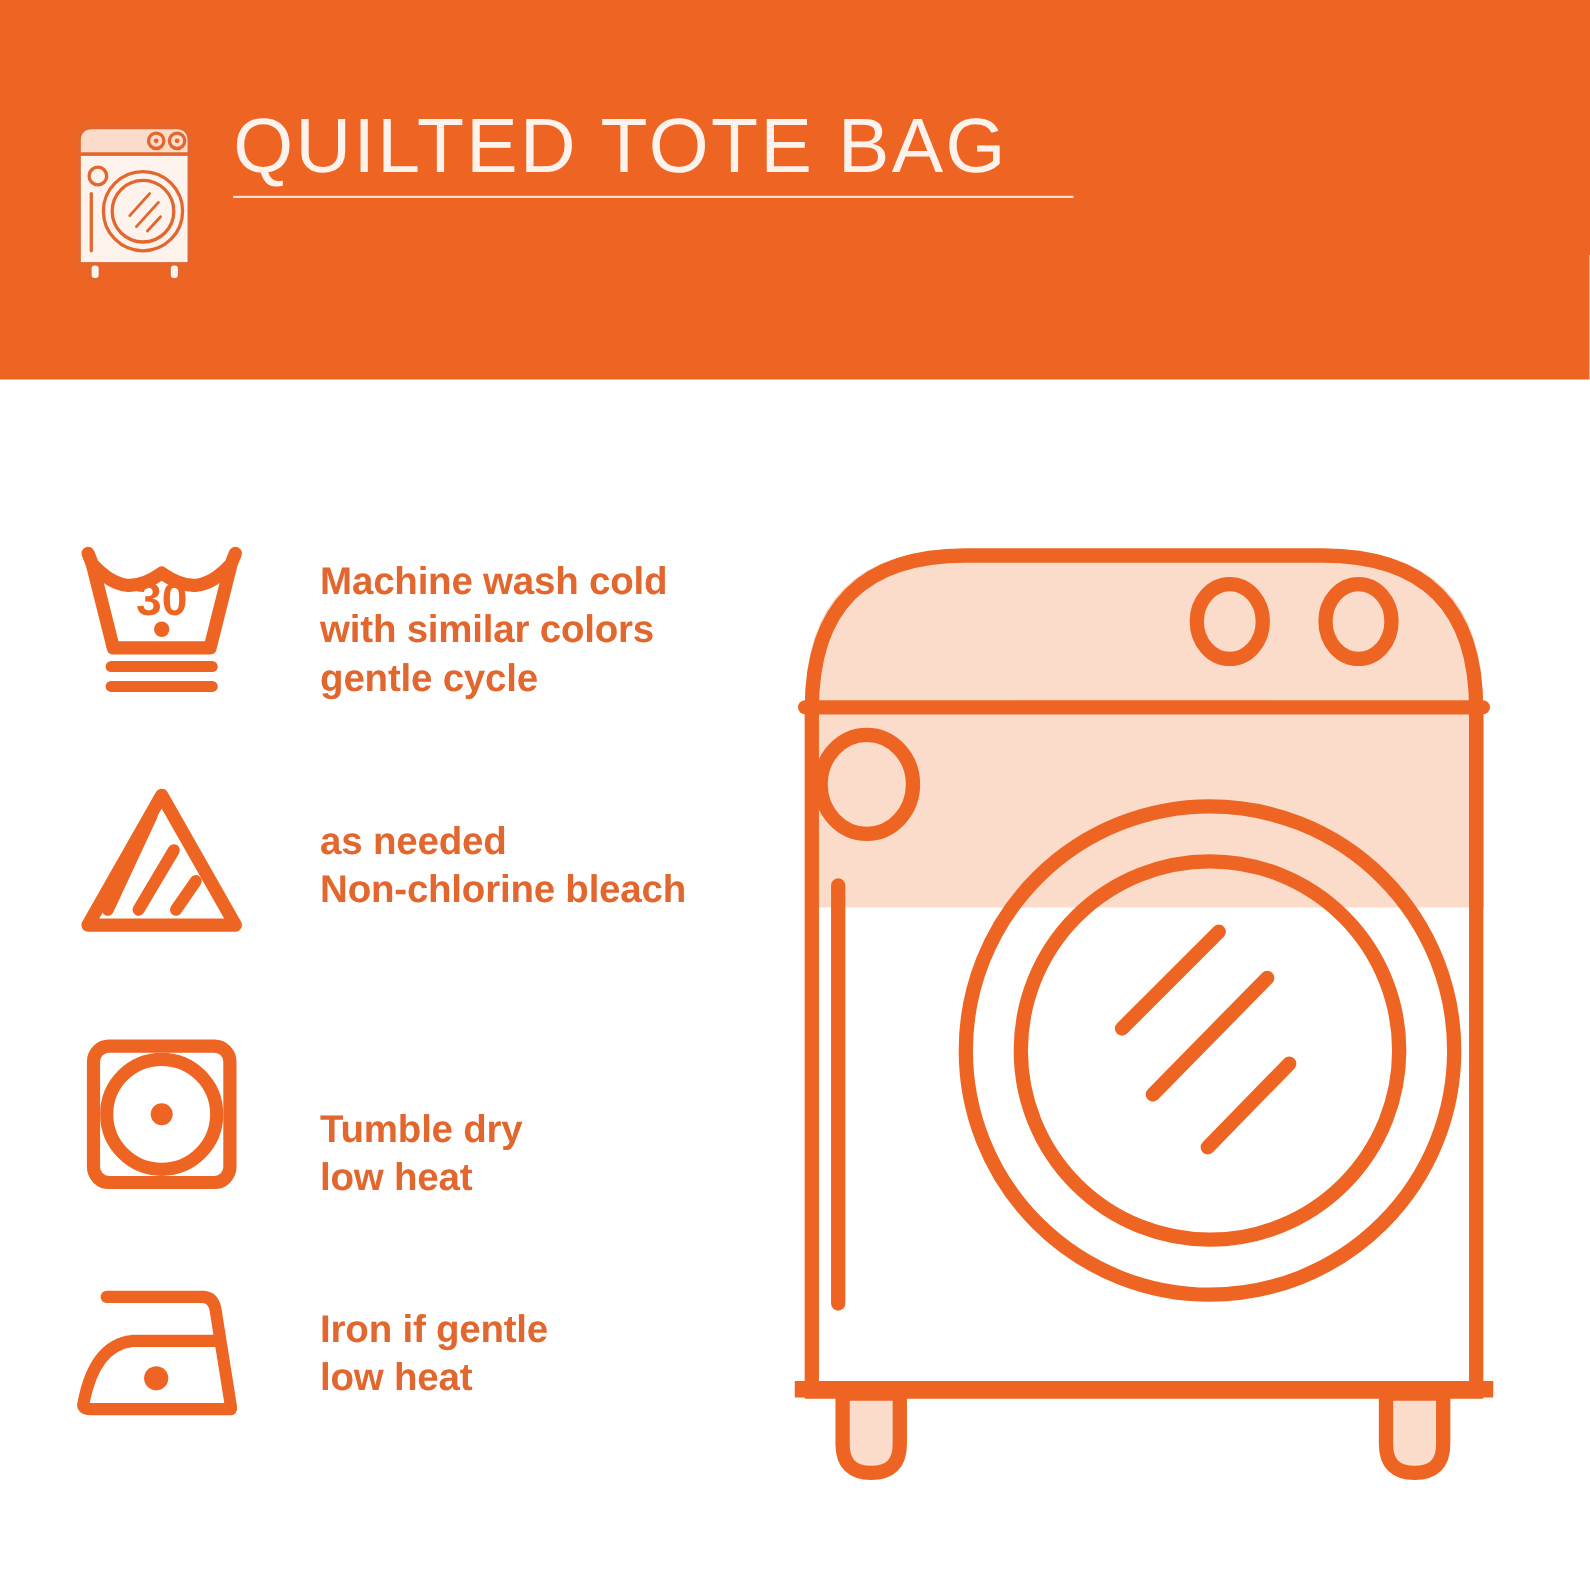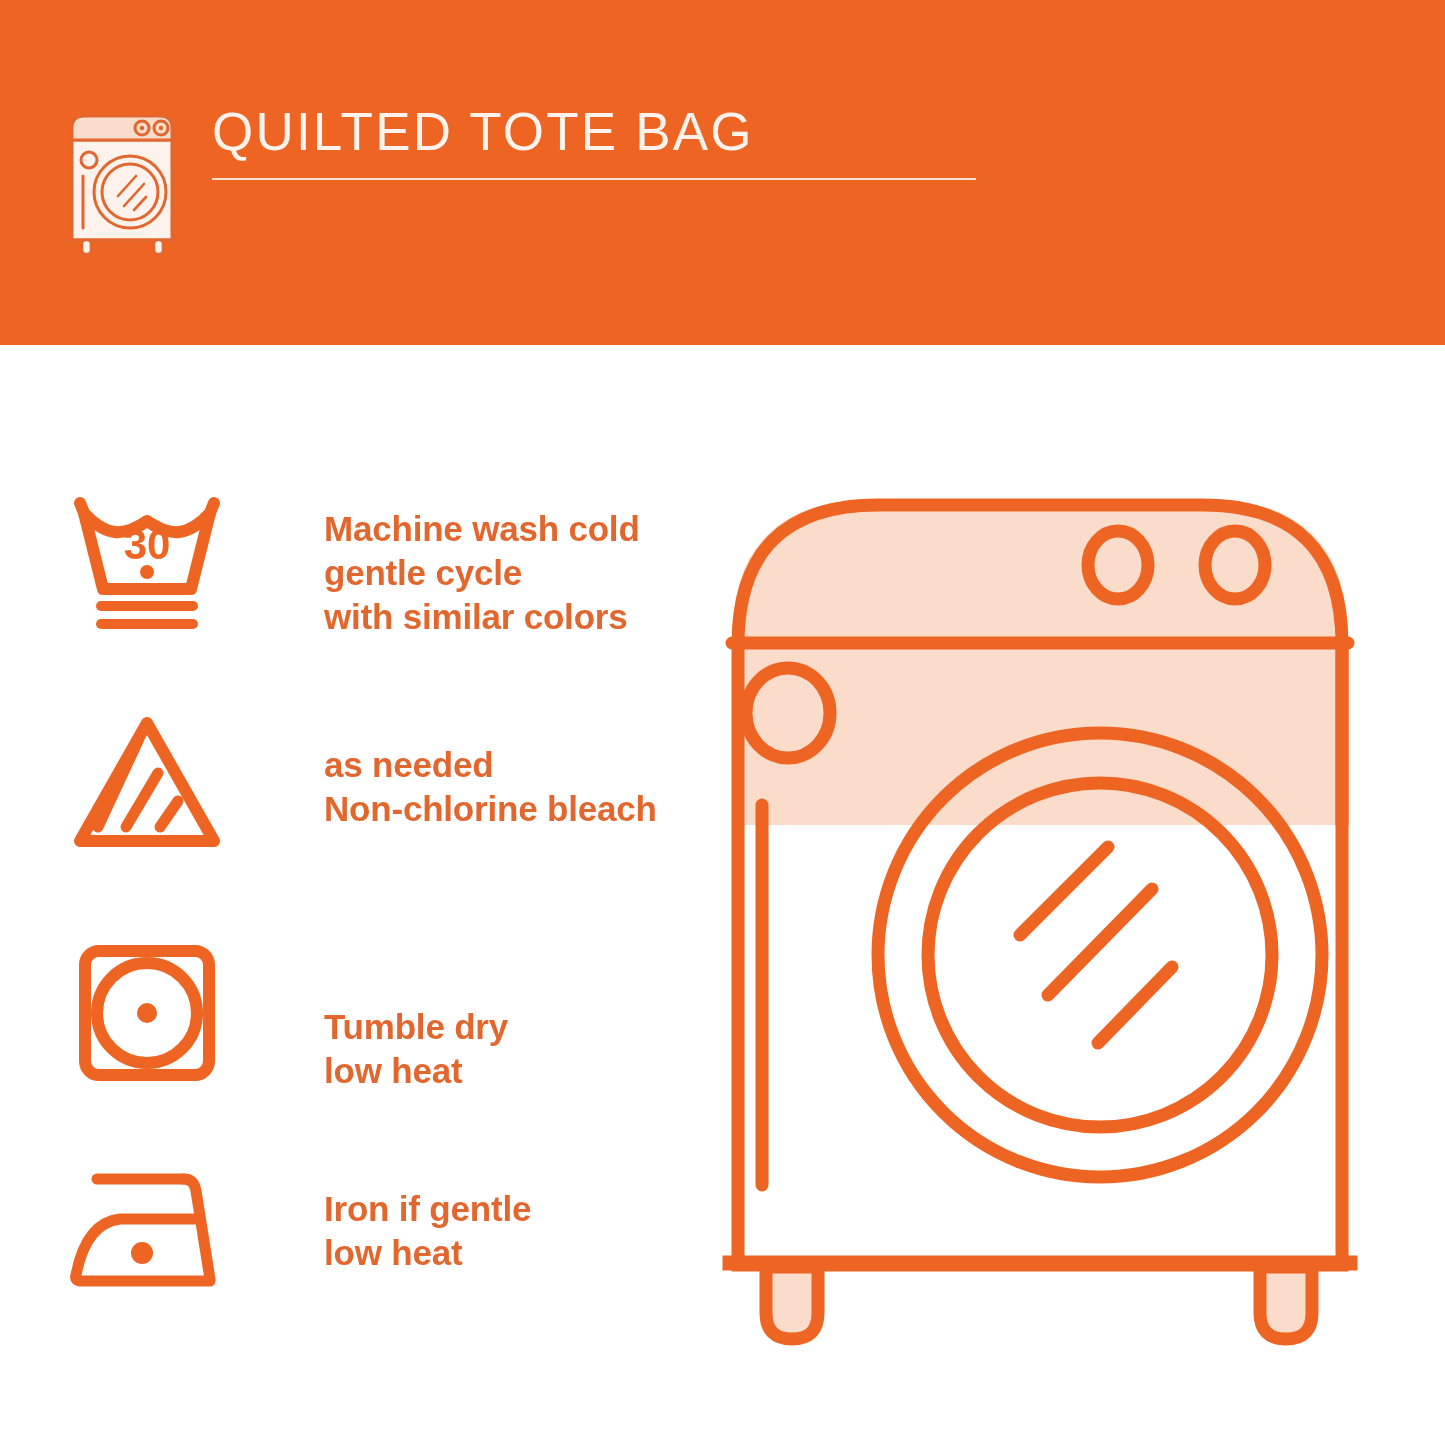--- a/index.html
+++ b/index.html
@@ -36,21 +36,21 @@
     width: 120px;
     height: 152px;
   }
   #header-text {
     position: absolute;
     left: 212px;
     top: 96px;
     width: 1100px;
   }
   #title-line1 {
-    font-size: 53px;
+    font-size: 70px;
     line-height: 72px;
     letter-spacing: 2.2px;
     color: #fdf3ec;
     font-weight: 400;
     white-space: nowrap;
   }
   #title-divider {
     width: 764px;
     height: 2px;
     background: #fbe2d2;
@@ -83,21 +83,20 @@
     justify-content: center;
   }
   .care-label {
     position: absolute;
     left: 291px;
     font-size: 35px;
     line-height: 44px;
     font-weight: 700;
     color: #e2672f;
     letter-spacing: -0.2px;
-    margin-left: 33px;
   }
   .care-label .ln { display: block; }
 
   #icon-wash   { left: 62px; top: 140px;  }
   #icon-bleach { left: 62px; top: 362px;  }
   #icon-dry    { left: 62px; top: 588px;  }
   #icon-iron   { left: 62px; top: 808px;  }
 
   #label-wash   { top: 162px; }
   #label-bleach { top: 398px; }
@@ -168,22 +167,22 @@
         <text x="85" y="74" font-family="'Liberation Sans', sans-serif" font-size="42" font-weight="700" fill="#ee6523" text-anchor="middle">30</text>
 
         <circle cx="85" cy="87" r="7" fill="#ee6523"></circle>
 
         <rect x="34" y="116" width="102" height="10" rx="5" fill="#ee6523"></rect>
         <rect x="34" y="134" width="102" height="10" rx="5" fill="#ee6523"></rect>
       </svg>
     </div>
     <div class="care-label" id="label-wash">
       <span class="ln">Machine wash cold</span>
+      <span class="ln">with similar colors</span>
       <span class="ln">gentle cycle</span>
-      <span class="ln">with similar colors</span>
     </div>
 
     <div class="care-icon" id="icon-bleach">
       <svg viewBox="0 0 170 160" width="170" height="160" aria-hidden="true">
 
         <path d="M85 16 L152 134 L18 134 Z" fill="none" stroke="#ee6523" stroke-width="12" stroke-linejoin="round"></path>
 
         <line x1="76" y1="34" x2="36" y2="120" stroke="#ee6523" stroke-width="11" stroke-linecap="round"></line>
         <line x1="96" y1="66" x2="64" y2="120" stroke="#ee6523" stroke-width="11" stroke-linecap="round"></line>
         <line x1="116" y1="94" x2="98" y2="120" stroke="#ee6523" stroke-width="11" stroke-linecap="round"></line>

